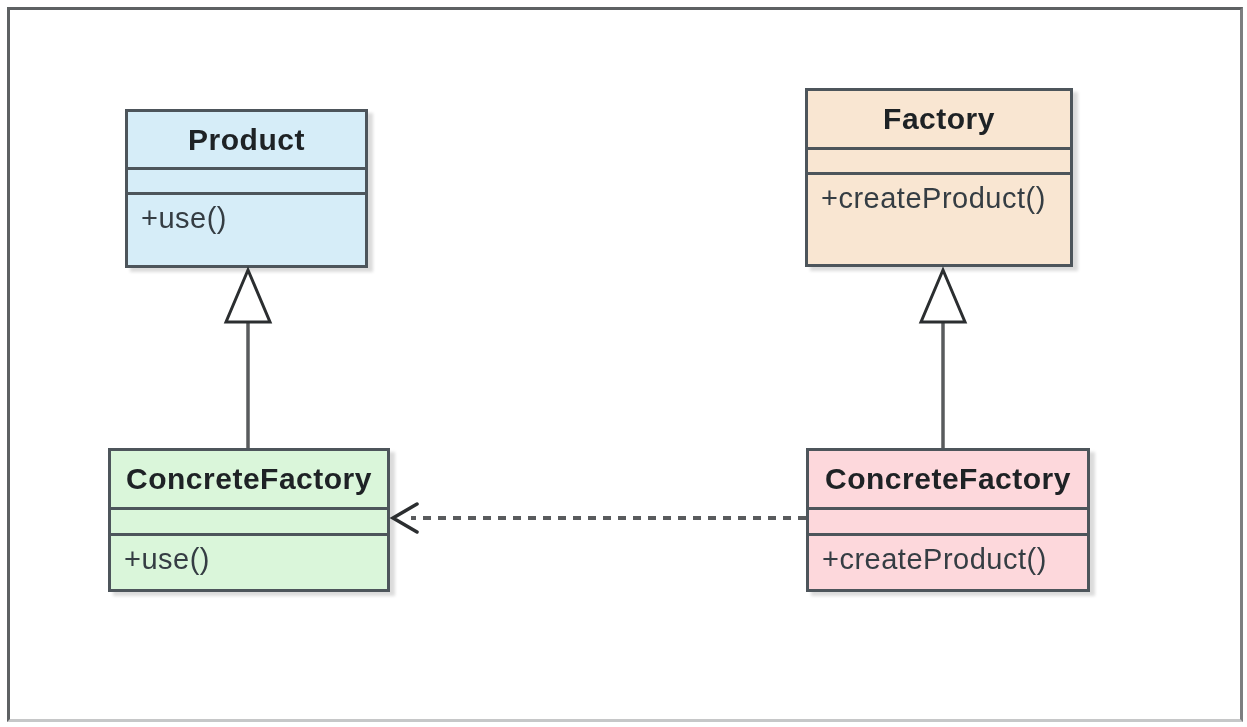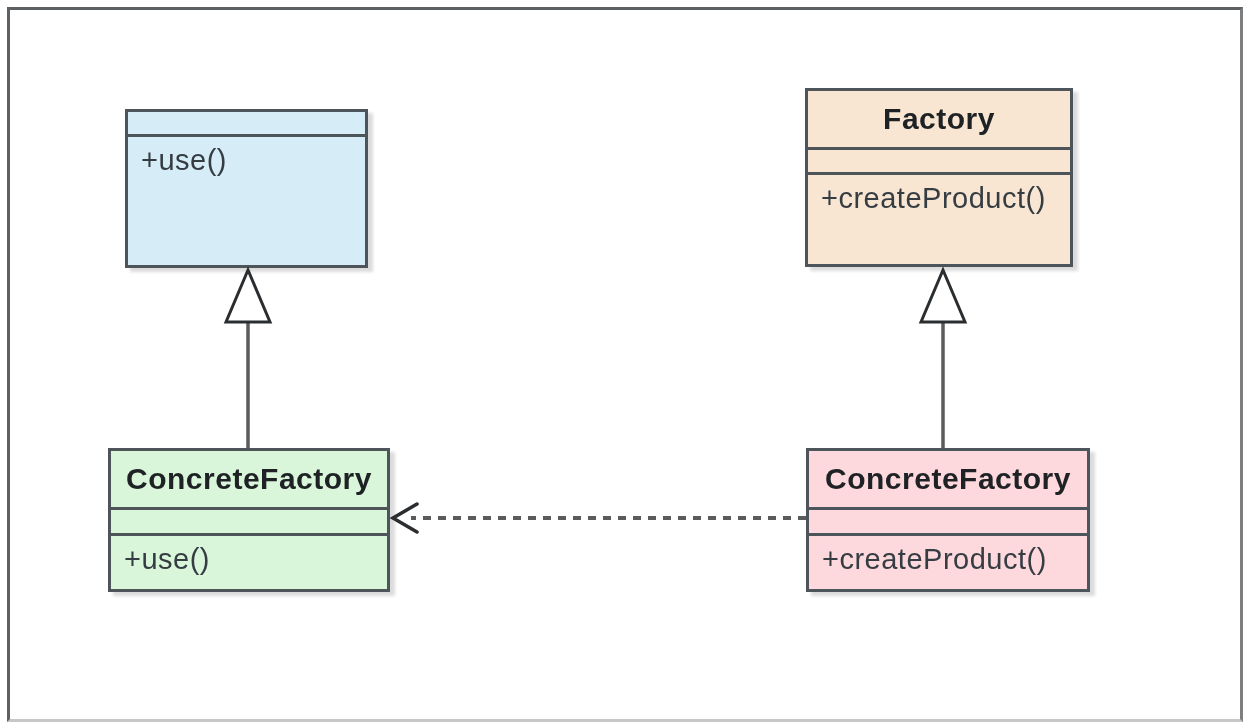--- a/index.html
+++ b/index.html
@@ -84,20 +84,21 @@
   }
 </style>
 </head>
 <body>
 
 <div class="canvas">
 
   <div class="frame"></div>
 
   <div class="uml-class pos-product" style="background-color: rgb(214, 237, 248);">
+    <div class="uml-title">Product</div>
     <div class="uml-attrs"></div>
     <div class="uml-methods">
       <span>+use()</span>
     </div>
   </div>
 
   <div class="uml-class pos-factory" style="background-color: rgb(249, 230, 210);">
     <div class="uml-title">Factory</div>
     <div class="uml-attrs"></div>
     <div class="uml-methods">

